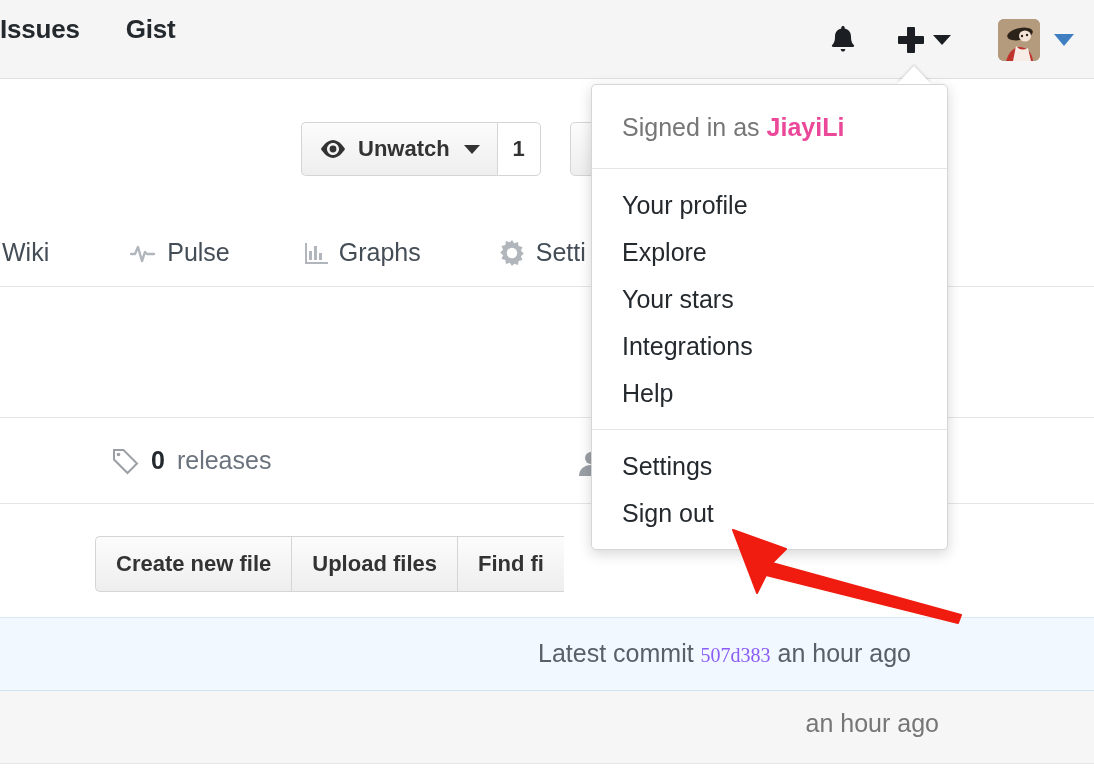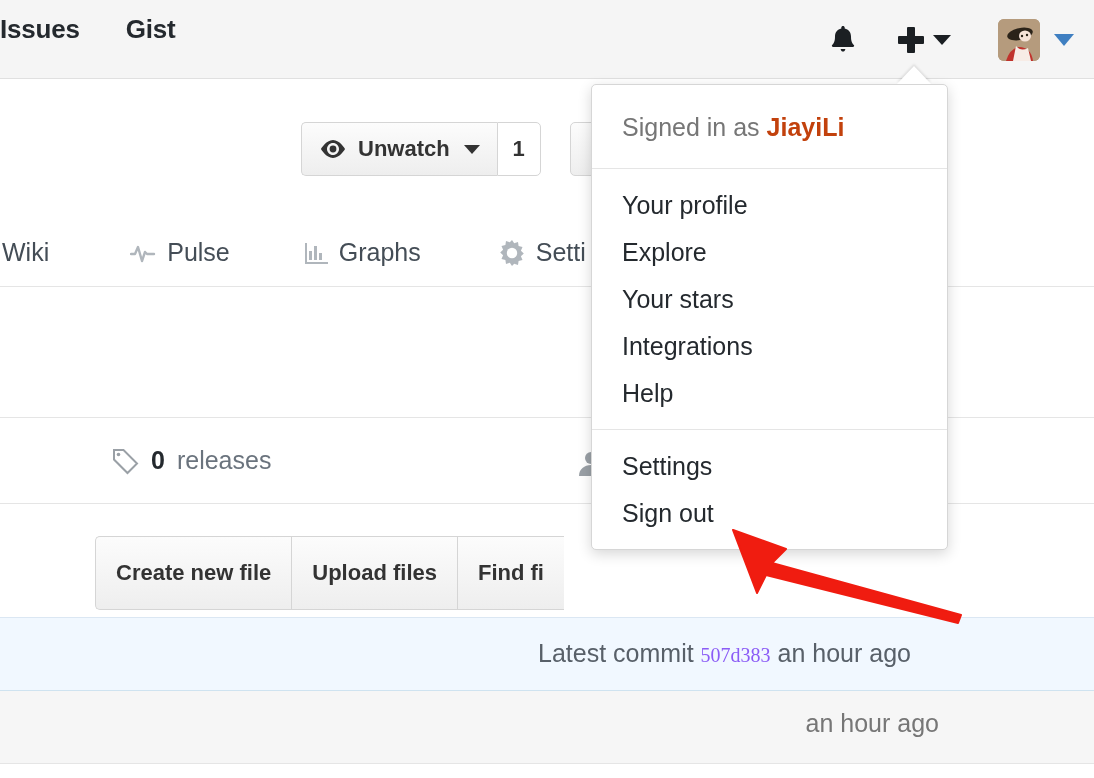--- a/index.html
+++ b/index.html
@@ -265,21 +265,21 @@
     display: flex;
   }
   .fbtn {
     background: linear-gradient(#fcfcfc, #eeeeee);
     border: 1px solid #d5d5d5;
     border-right: none;
     color: #333333;
     font-size: 22px;
     font-weight: bold;
     padding: 0 20px;
-    height: 74px;
+    height: 56px;
     display: flex;
     align-items: center;
     box-sizing: border-box;
     white-space: nowrap;
     cursor: pointer;
   }
   .fbtn:first-child { border-radius: 5px 0 0 5px; }
 
   
   .commit-bar {
@@ -357,21 +357,21 @@
     filter: drop-shadow(0 -2px 1px rgba(0,0,0,0.10));
   }
   .dd-header {
     padding: 28px 30px 26px 30px;
     font-size: 25px;
     color: #767676;
     border-bottom: 1px solid #e5e5e5;
     white-space: nowrap;
   }
   .dd-header b {
-    color: #c2410c;
+    color: #ec4899;
     font-weight: bold;
   }
   .dd-section {
     padding: 13px 0 12px 0;
   }
   .dd-section + .dd-section {
     border-top: 1px solid #e5e5e5;
   }
   .dd-item {
     padding: 9px 30px;

